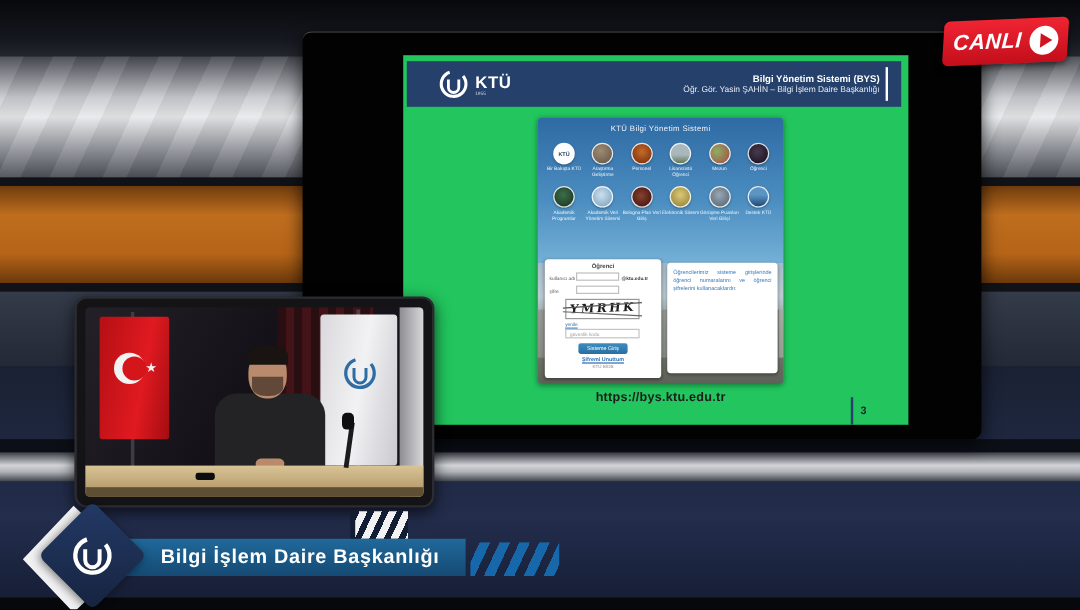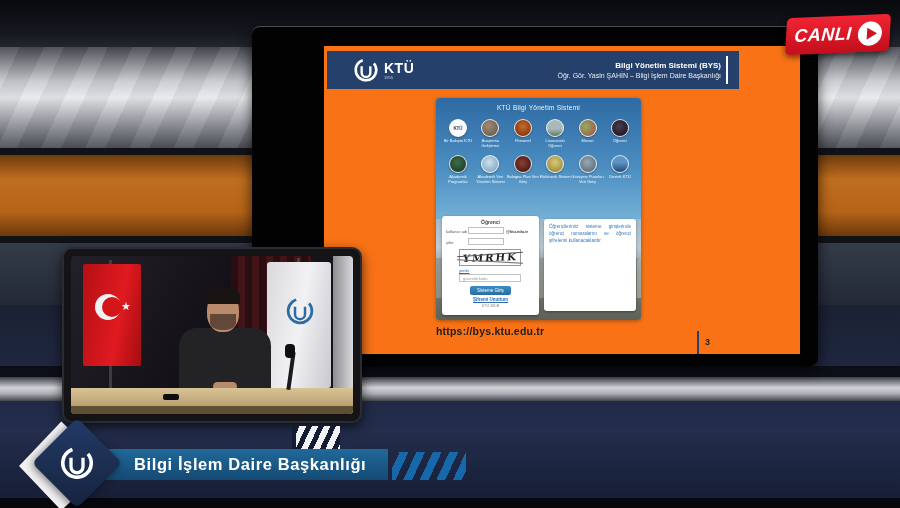--- a/index.html
+++ b/index.html
@@ -30,21 +30,21 @@
     border-radius:5px; transform:rotate(-2.5deg) skewX(-6deg); display:flex; align-items:center; justify-content:center;
     gap:6px; box-shadow:0 2px 6px rgba(0,0,0,.6); }
   .canli-label { color:#fff; font-weight:bold; font-style:italic; font-size:18px; letter-spacing:.5px; }
   .canli-play { width:24px; height:24px; border-radius:50%; background:#fff; position:relative; }
   .canli-play::after { content:""; position:absolute; left:9px; top:6px; border-left:10px solid #d11221;
     border-top:6px solid transparent; border-bottom:6px solid transparent; }
 
   
   .monitor { left:252px; top:26px; width:566px; height:340px; background:#020203; border-radius:8px;
     border-top:1px solid rgba(255,255,255,.3); box-shadow:0 4px 14px rgba(0,0,0,.7); }
-  .slide { position:absolute; left:72px; top:19px; width:476px; height:308px; background:#f97316; overflow:hidden; }
+  .slide { position:absolute; left:84px; top:19px; width:421px; height:308px; background:#22c55e; overflow:hidden; }
 
   .slide-header { position:absolute; left:3px; top:5px; width:412px; height:38px; background:#24406b;
     display:flex; align-items:center; }
   .sh-logo { display:flex; align-items:center; gap:5px; margin-left:26px; }
   .sh-logo-text { color:#fff; font-weight:bold; font-size:14px; letter-spacing:.5px; line-height:1; }
   .sh-logo-year { color:#cfd6e2; font-size:4px; }
   .sh-right { position:absolute; right:18px; top:0; height:100%; display:flex; flex-direction:column;
     justify-content:center; align-items:flex-end; }
   .sh-line1 { color:#fff; font-size:8px; font-weight:bold; }
   .sh-line2 { color:#e8ecf3; font-size:7px; margin-top:2px; }
@@ -101,21 +101,21 @@
   .lc-submit { position:absolute; left:28px; top:70px; width:41px; height:9px; background:linear-gradient(180deg,#3a8ec2,#2a6da0);
     border-radius:2px; color:#fff; font-size:4.5px; display:flex; align-items:center; justify-content:center; }
   .lc-forgot { position:absolute; left:0; top:81px; width:100%; text-align:center; font-size:4.5px; font-weight:bold;
     color:#2a6db5; text-decoration:underline; }
   .lc-tiny { position:absolute; left:0; top:88px; width:100%; text-align:center; font-size:3.8px; color:#8a8a8a; }
 
   .info-card { position:absolute; left:108px; top:121px; width:92px; height:92px; background:#fff;
     border-radius:3px; box-shadow:0 1px 3px rgba(0,0,0,.35); padding:5px; }
   .info-text { font-size:4.6px; color:#3a7ab8; text-align:justify; line-height:1.5; }
 
-  .slide-url { position:absolute; left:112px; top:279px; width:205px; text-align:left; font-size:10.5px;
+  .slide-url { position:absolute; left:112px; top:279px; width:205px; text-align:center; font-size:10.5px;
     font-weight:bold; color:#1d1d1d; letter-spacing:.2px; }
   .page-line { position:absolute; left:373px; top:285px; width:2px; height:23px; background:#24406b; }
   .page-num  { position:absolute; left:381px; top:291px; font-size:9px; font-weight:bold; color:#222; }
 
   
   .tv { left:62px; top:247px; width:300px; height:176px; background:#141417; border:2px solid #2b2b31;
     border-radius:10px; padding:7px; box-shadow:0 4px 12px rgba(0,0,0,.65); }
   .scene { position:relative; width:282px; height:158px; background:#16131a; border-radius:4px; overflow:hidden; }
   .curtain { position:absolute; left:160px; top:0; width:80px; height:158px;
     background:repeating-linear-gradient(90deg,#2c0d10 0 7px,#4a1418 7px 14px); opacity:.85; }

